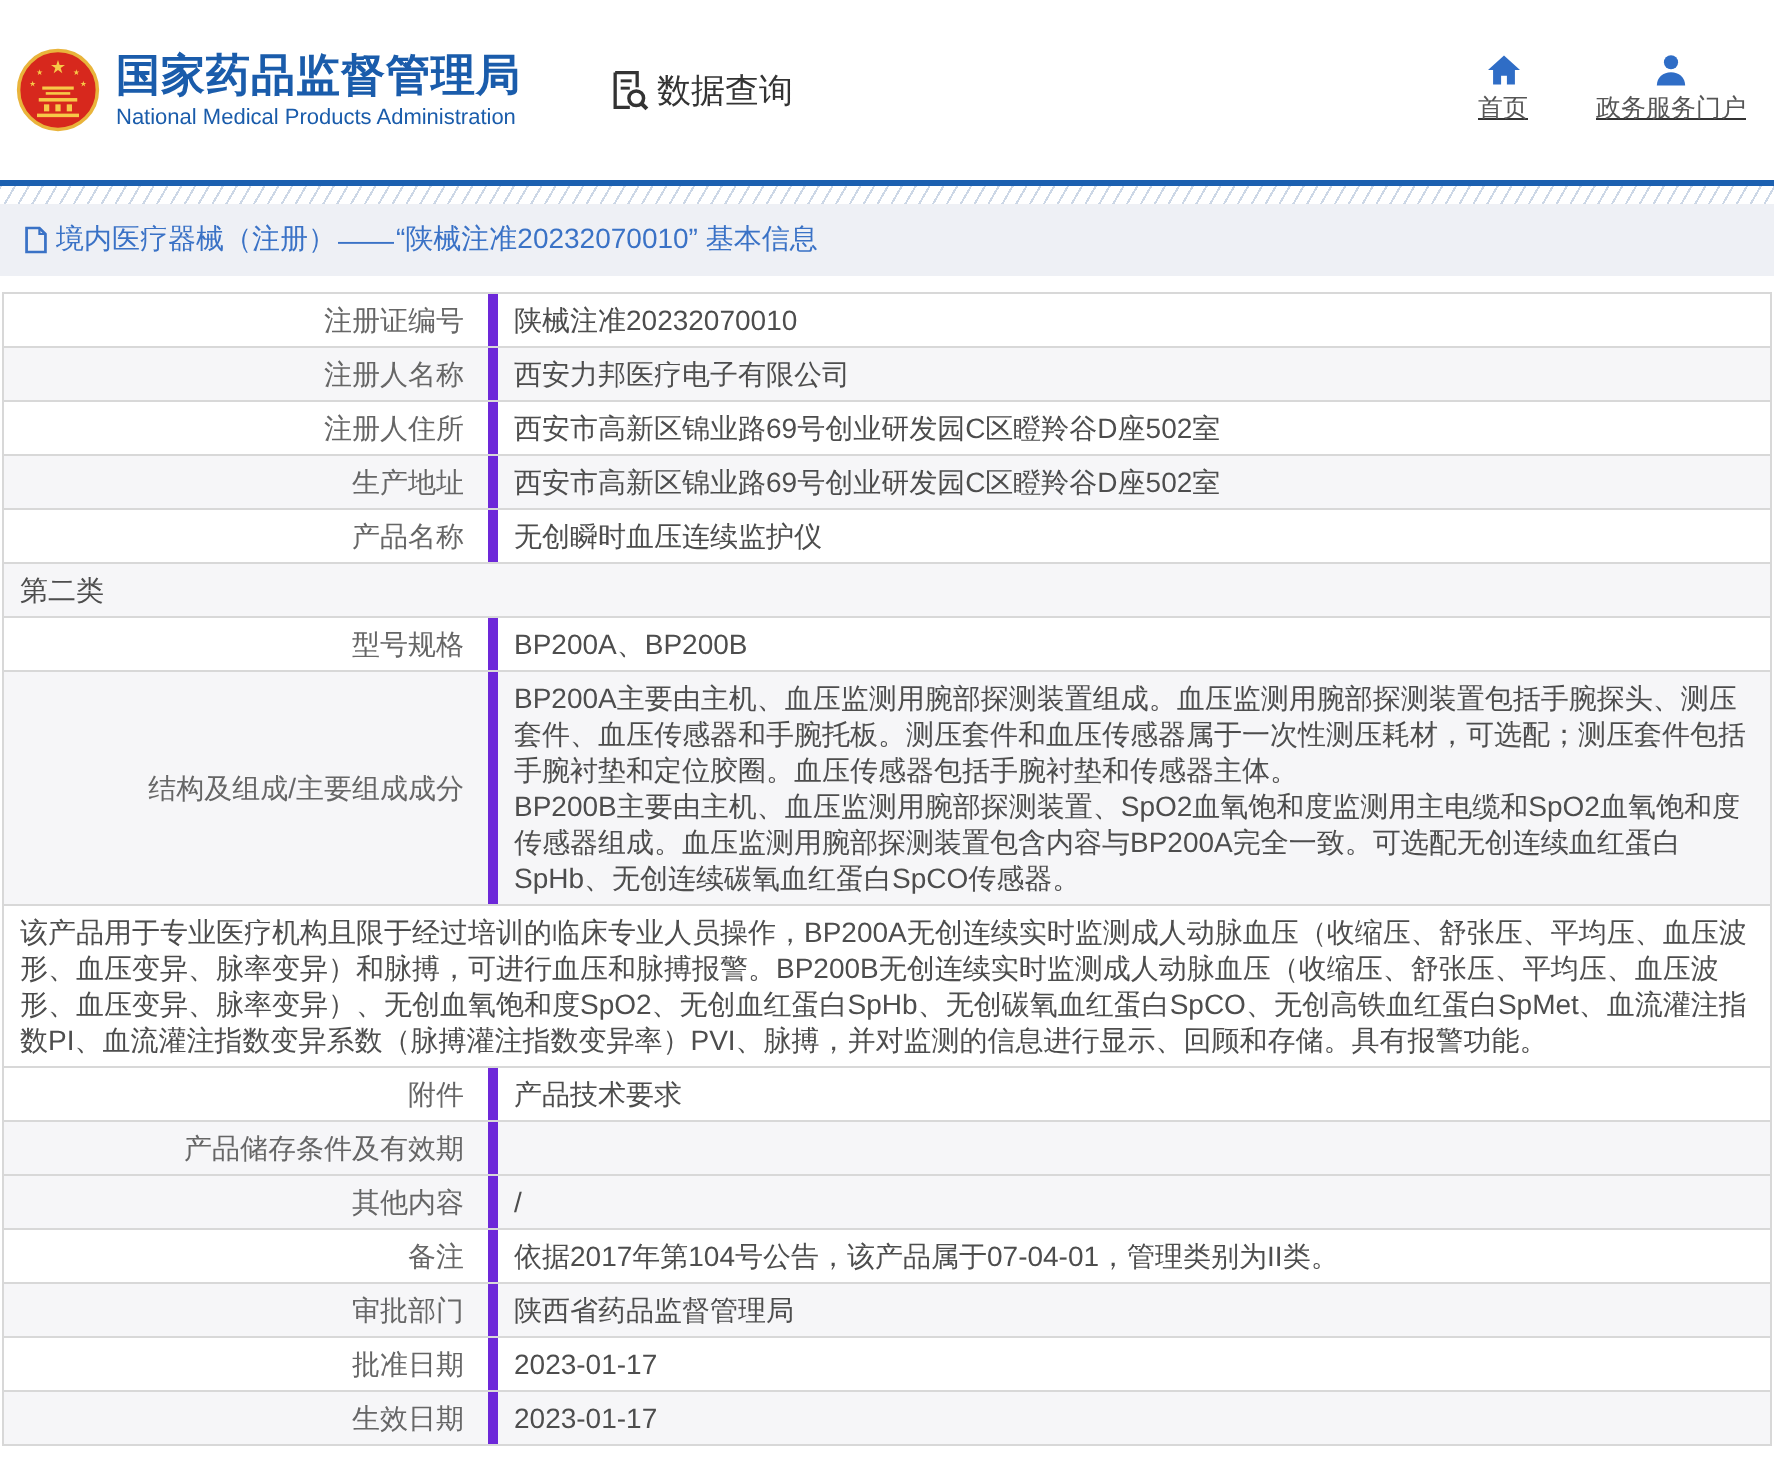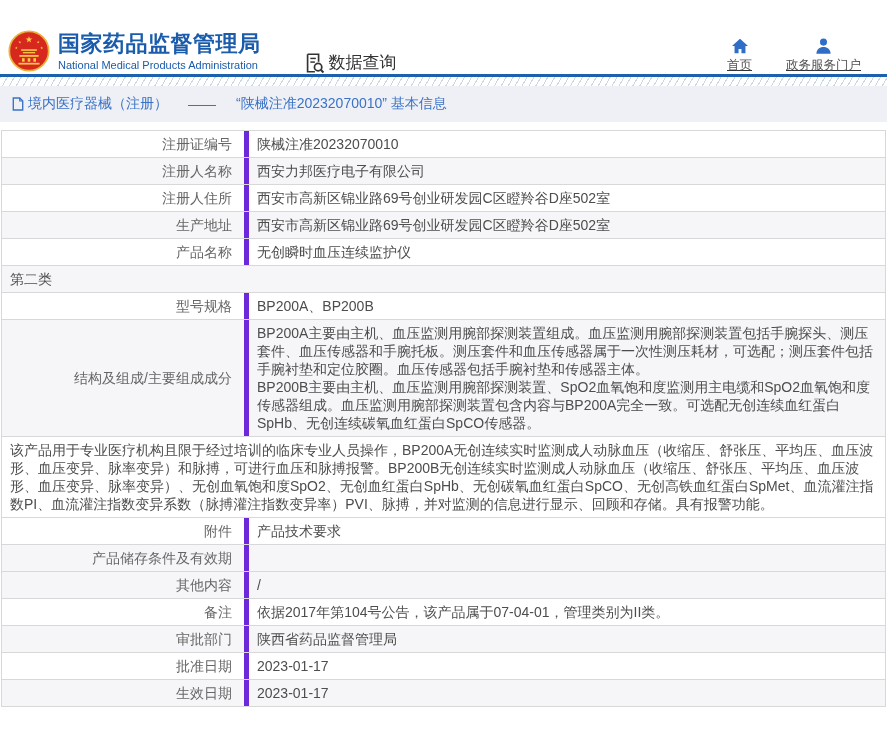--- a/index.html
+++ b/index.html
@@ -5,22 +5,22 @@
   * { margin:0; padding:0; box-sizing:border-box; }
   html,body { background:#fff; }
   body {
     width:887px; height:739px; overflow:hidden;
     font-family:"Liberation Sans","DejaVu Sans",sans-serif;
     color:#333;
   }
 
   
   .header {
-    height:74px; display:flex; align-items:flex-end;
-    padding:0 26px 0 8px; background:#fff;
+    height:90px; display:flex; align-items:center;
+    padding:0 14px 0 8px; background:#fff;
   }
   .logo-block { display:flex; align-items:center; cursor:pointer; }
   .emblem { width:42px; height:46px; flex:0 0 auto; }
   .title-block { margin-left:8px; }
   .site-title {
     font-size:22px; font-weight:bold; color:#1a5cab; letter-spacing:0.5px;
     line-height:26px;
   }
   .site-subtitle { font-size:11px; color:#1a5cab; margin-top:2px; }
   .query-item {
@@ -40,21 +40,21 @@
   .stripe-band {
     height:9px;
     background:repeating-linear-gradient(120deg,#ccd7e6 0,#ccd7e6 1px,#ffffff 1px,#ffffff 6px);
   }
 
   
   .breadcrumb-bar {
     height:36px; background:#eef0f5; display:flex; align-items:center;
     padding:0 12px; margin-bottom:8px;
   }
-  .breadcrumb { display:flex; align-items:center; gap:20px; font-size:14px; color:#3a72c6; }
+  .breadcrumb { display:flex; align-items:center; gap:1px; font-size:14px; color:#3a72c6; }
   .breadcrumb a { color:#3a72c6; text-decoration:none; display:flex; align-items:center; gap:4px; }
 
   
   .info-table {
     margin:0 1px; border:1px solid #d8d8d8; border-bottom:none;
   }
   .trow {
     display:flex; min-height:25px; border-bottom:1px solid #d8d8d8;
     background:#fff;
   }

